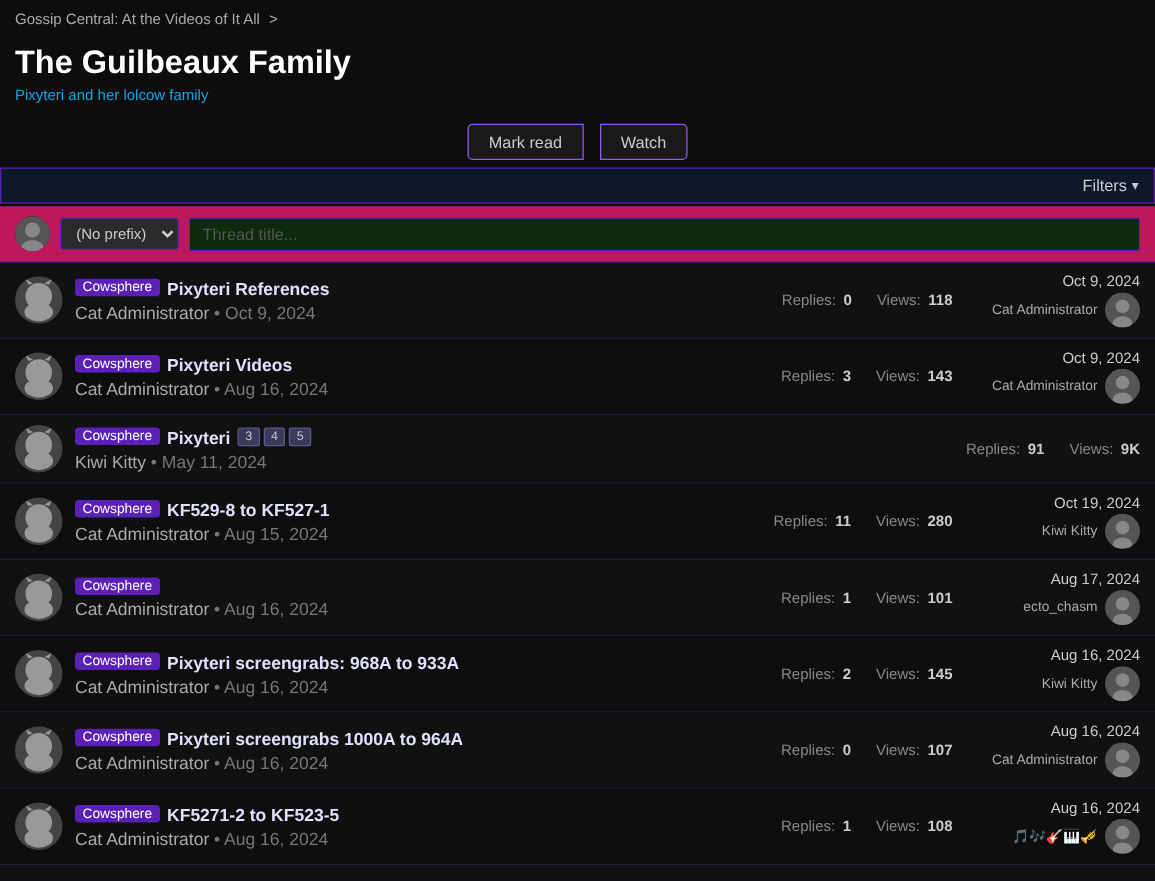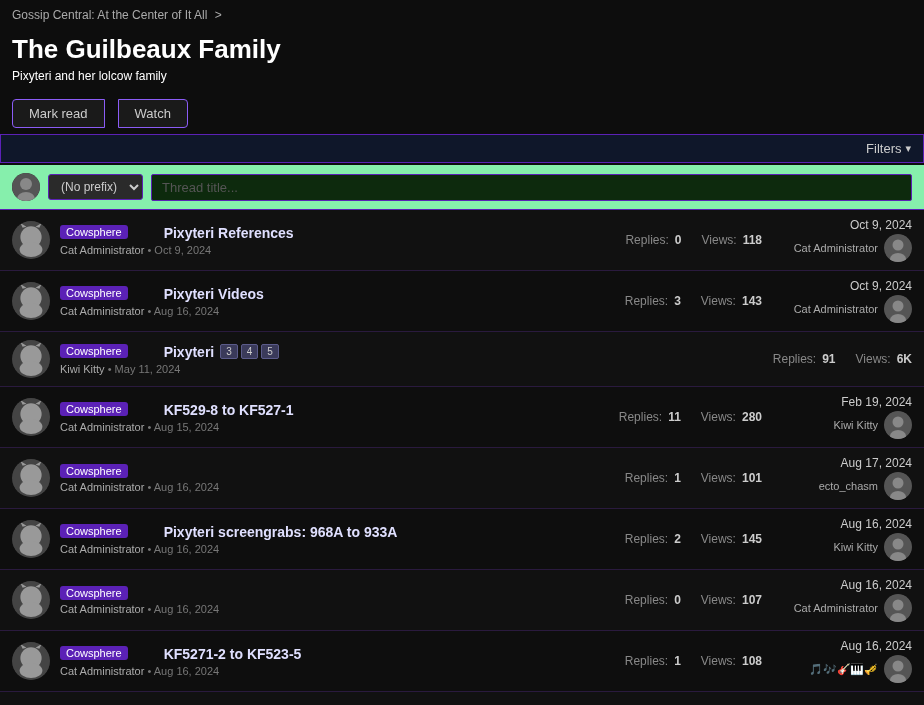--- a/index.html
+++ b/index.html
@@ -18,25 +18,25 @@
     .breadcrumb span { color: #aaa; margin: 0 4px; }
     .page-title {
       padding: 4px 12px 2px;
       font-size: 26px;
       font-weight: bold;
       color: #fff;
     }
     .page-subtitle {
       padding: 2px 12px 10px;
       font-size: 12px;
-      color: #ffffff;
+      color: #0ea5e9;
     }
     .top-actions {
       display: flex;
-      justify-content: flex-start;
+      justify-content: center;
       padding: 6px 12px;
       gap: 13px;
     }
     .btn-action {
       background: #1a1a1a;
       color: #ccc;
       border: 1px solid #8b5cf6;
       padding: 6px 16px;
       cursor: pointer;
       font-size: 13px;
@@ -64,21 +64,21 @@
     }
     .filters-btn::after {
       content: '▾';
       font-size: 11px;
     }
     .search-bar {
       display: flex;
       align-items: center;
       gap: 8px;
       padding: 8px 12px;
-      background: #86efac;
+      background: #be185d;
       border-bottom: 1px solid #5b21b6;
     }
     .avatar-sm {
       width: 28px;
       height: 28px;
       border-radius: 50%;
       background: #333;
       display: flex;
       align-items: center;
       justify-content: center;
@@ -150,36 +150,35 @@
       border-radius: 3px;
       white-space: nowrap;
     }
     .thread-title {
       color: #e0e0ff;
       font-size: 14px;
       font-weight: bold;
       white-space: nowrap;
       overflow: hidden;
       text-overflow: ellipsis;
-      margin-left: 30px;
     }
     .page-badges {
       display: flex;
       gap: 3px;
     }
     .page-badge {
       background: #3a3a5a;
       color: #ccc;
       font-size: 10px;
       padding: 1px 5px;
       border-radius: 2px;
       border: 1px solid #5b5b8a;
     }
     .thread-meta {
-      font-size: 11px;
+      font-size: 14px;
       color: #777;
     }
     .thread-meta .author { color: #aaa; }
     .thread-stats {
       display: flex;
       flex-direction: row;
       align-items: flex-end;
       min-width: 100px;
       font-size: 12px;
       color: #aaa;
@@ -215,21 +214,21 @@
     .last-info {
       display: flex;
       align-items: center;
       gap: 6px;
     }
   </style>
 </head>
 <body>
 
 <div class="breadcrumb">
-  <a>Gossip Central: At the Center of It All</a>
+  <a>Gossip Central: At the Videos of It All</a>
   <span>&gt;</span>
 </div>
 
 <div class="page-title">The Guilbeaux Family</div>
 <div class="page-subtitle">Pixyteri and her lolcow family</div>
 
 <div class="top-actions">
   <button class="btn-action">Mark read</button>
   <button class="btn-action">Watch</button>
 </div>
@@ -367,21 +366,21 @@
         <span>May 11, 2024</span>
       </div>
     </div>
     <div class="thread-stats">
       <div class="stat-row">
         <span class="stat-label">Replies:</span>
         <span class="stat-value">91</span>
       </div>
       <div class="stat-row">
         <span class="stat-label">Views:</span>
-        <span class="stat-value">6K</span>
+        <span class="stat-value">9K</span>
       </div>
     </div>
   </div>
     <div class="thread-row">
     <div class="avatar-med">
         <svg viewBox="0 0 38 38" xmlns="http://www.w3.org/2000/svg">
     <circle cx="19" cy="19" r="19" fill="#444"></circle>
     <circle cx="19" cy="15.959999999999999" r="10.64" fill="#999"></circle>
     <polygon points="10.64,6.84 8.36,1.9000000000000001 14.44,5.7" fill="#999"></polygon>
     <polygon points="27.36,6.84 29.64,1.9000000000000001 23.56,5.7" fill="#999"></polygon>
@@ -404,21 +403,21 @@
       <div class="stat-row">
         <span class="stat-label">Replies:</span>
         <span class="stat-value">11</span>
       </div>
       <div class="stat-row">
         <span class="stat-label">Views:</span>
         <span class="stat-value">280</span>
       </div>
     </div>
     <div class="thread-last">
-      <span class="last-date">Feb 19, 2024</span>
+      <span class="last-date">Oct 19, 2024</span>
       <div class="last-info">
         <span class="last-author">Kiwi Kitty</span>
         <div class="last-avatar"><svg viewBox="0 0 28 28" xmlns="http://www.w3.org/2000/svg">
     <circle cx="14" cy="14" r="14" fill="#555"></circle>
     <circle cx="14" cy="11" r="5.5" fill="#888"></circle>
     <ellipse cx="14" cy="25" rx="8" ry="6" fill="#888"></ellipse>
   </svg></div>
       </div>
     </div>
   </div>
@@ -515,20 +514,21 @@
     <circle cx="19" cy="19" r="19" fill="#444"></circle>
     <circle cx="19" cy="15.959999999999999" r="10.64" fill="#999"></circle>
     <polygon points="10.64,6.84 8.36,1.9000000000000001 14.44,5.7" fill="#999"></polygon>
     <polygon points="27.36,6.84 29.64,1.9000000000000001 23.56,5.7" fill="#999"></polygon>
     <ellipse cx="19" cy="28.5" rx="11.4" ry="7.6000000000000005" fill="#999"></ellipse>
   </svg>
       </div>
     <div class="thread-main">
       <div class="thread-title-row">
         <span class="thread-prefix">Cowsphere</span>
+        <span class="thread-title">Pixyteri screengrabs 1000A to 964A</span>
 
       </div>
       <div class="thread-meta">
         <span class="author">Cat Administrator</span>
         <span> • </span>
         <span>Aug 16, 2024</span>
       </div>
     </div>
     <div class="thread-stats">
       <div class="stat-row">

